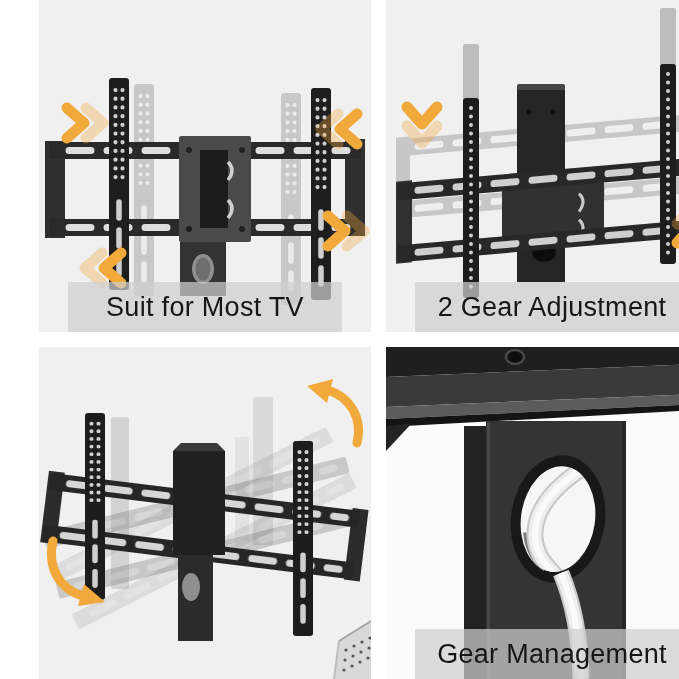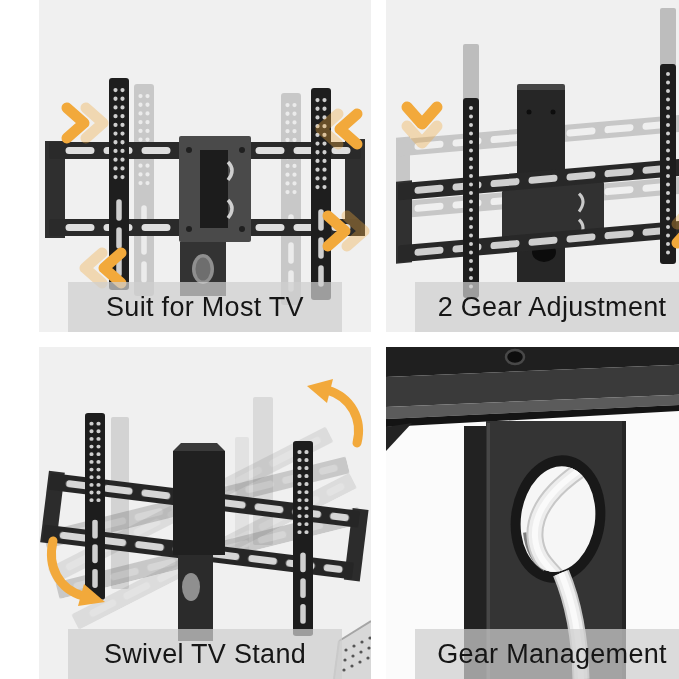--- a/index.html
+++ b/index.html
@@ -196,21 +196,20 @@
 
       <g>
         <path d="M318,96 C324,72 312,50 288,43" stroke="#F2A93B" stroke-width="9" fill="none" stroke-linecap="round"></path>
         <polygon points="268,39 294,32 288,56" fill="#F2A93B"></polygon>
       </g>
       <g>
         <path d="M14,194 C8,220 20,242 44,249" stroke="#F2A93B" stroke-width="9" fill="none" stroke-linecap="round"></path>
         <polygon points="66,255 39,259 45,237" fill="#F2A93B"></polygon>
       </g>
     </svg>
-    <figcaption class="caption">Swivel TV Stand</figcaption>
   </figure>
 
   <figure class="panel">
     <svg class="scene" viewBox="0 0 332 332">
       <defs>
         <clipPath id="holeclip">
           <ellipse cx="172" cy="172" rx="37" ry="53" transform="rotate(8 172 172)"></ellipse>
         </clipPath>
       </defs>
       <rect width="332" height="332" fill="#fbfbfb"></rect>

